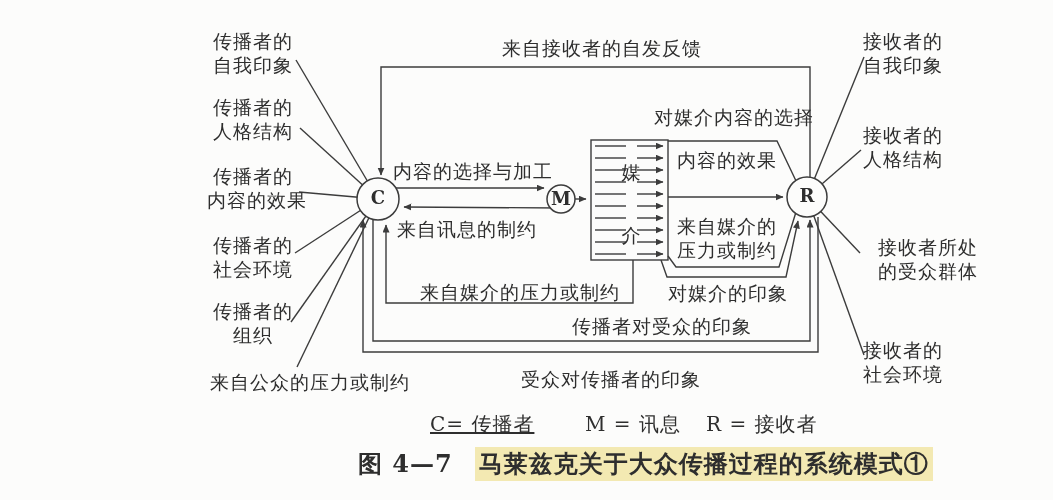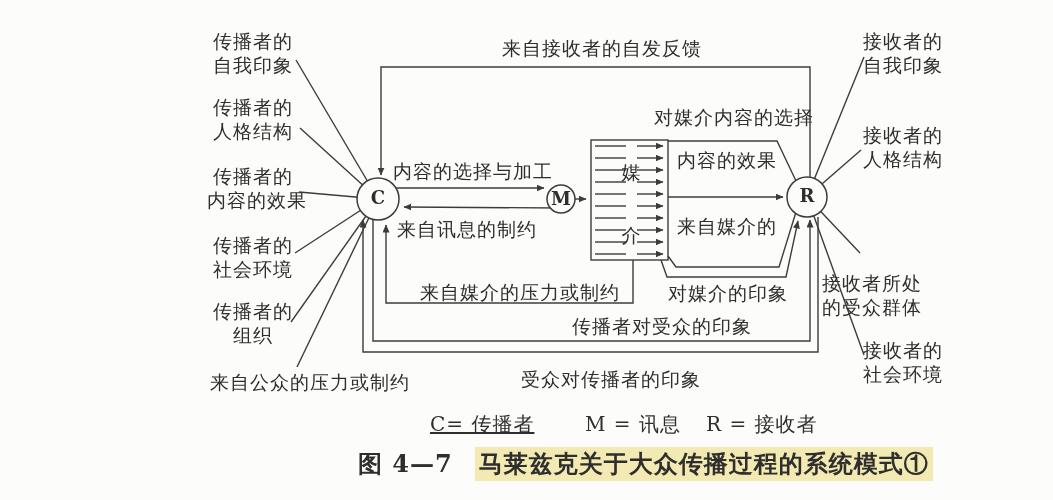--- a/index.html
+++ b/index.html
@@ -131,38 +131,39 @@
   <div class="lbl" style="left:210px;top:370px;">来自公众的压力或制约</div>
 
   <div class="lbl rlbl" style="left:863px;top:29px;">
     <div>接收者的</div>
     <div>自我印象</div>
   </div>
   <div class="lbl rlbl" style="left:863px;top:123px;">
     <div>接收者的</div>
     <div>人格结构</div>
   </div>
-  <div class="lbl rlbl" style="left:822px;top:235px;margin-top:36px;">
+  <div class="lbl rlbl" style="left:878px;top:235px;">
     <div>接收者所处</div>
     <div>的受众群体</div>
   </div>
   <div class="lbl rlbl" style="left:863px;top:338px;">
     <div>接收者的</div>
     <div>社会环境</div>
   </div>
 
   <div class="lbl" style="left:502px;top:36px;">来自接收者的自发反馈</div>
   <div class="lbl" style="left:393px;top:159px;">内容的选择与加工</div>
   <div class="lbl" style="left:397px;top:217px;text-align:center;">来自讯息的制约</div>
   <div class="lbl" style="left:654px;top:105px;">对媒介内容的选择</div>
   <div class="lbl" style="left:677px;top:148px;">
     <div>内容的效果</div>
   </div>
   <div class="lbl" style="left:677px;top:214px;">
     <div>来自媒介的</div>
+    <div>压力或制约</div>
   </div>
   <div class="lbl" style="left:668px;top:281px;">对媒介的印象</div>
   <div class="lbl" style="left:420px;top:280px;">来自媒介的压力或制约</div>
   <div class="lbl" style="left:524px;top:314px;margin-left:48px;">传播者对受众的印象</div>
   <div class="lbl" style="left:521px;top:367px;">受众对传播者的印象</div>
 
   <div class="legend" style="left:430px;text-decoration:underline;">C= 传播者</div>
   <div class="legend" style="left:585px;">M = 讯息</div>
   <div class="legend" style="left:706px;">R = 接收者</div>
 

